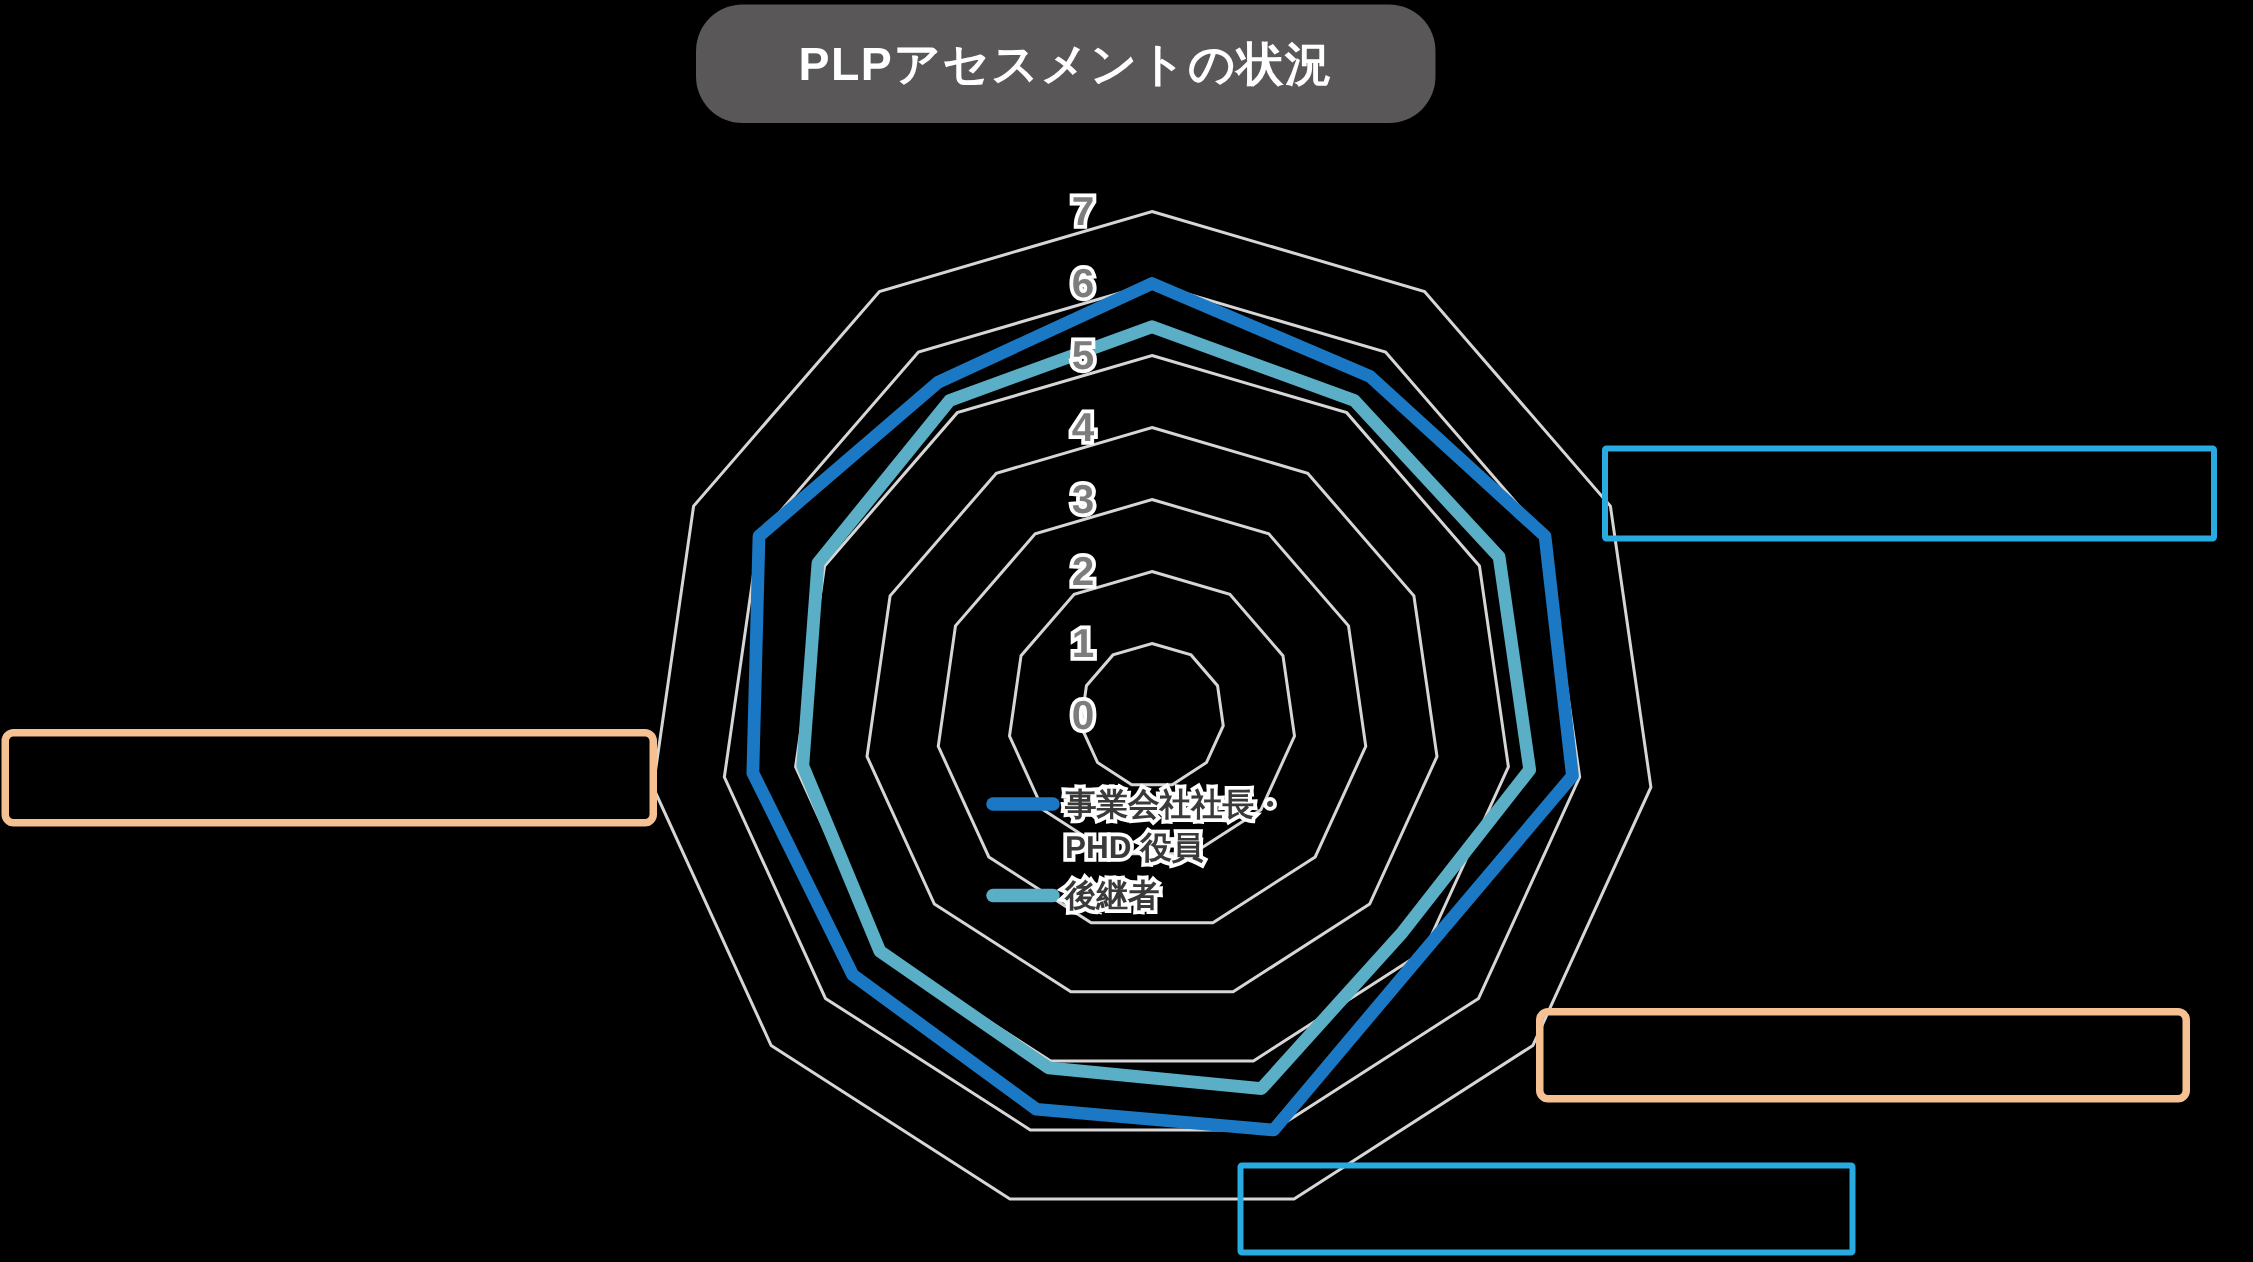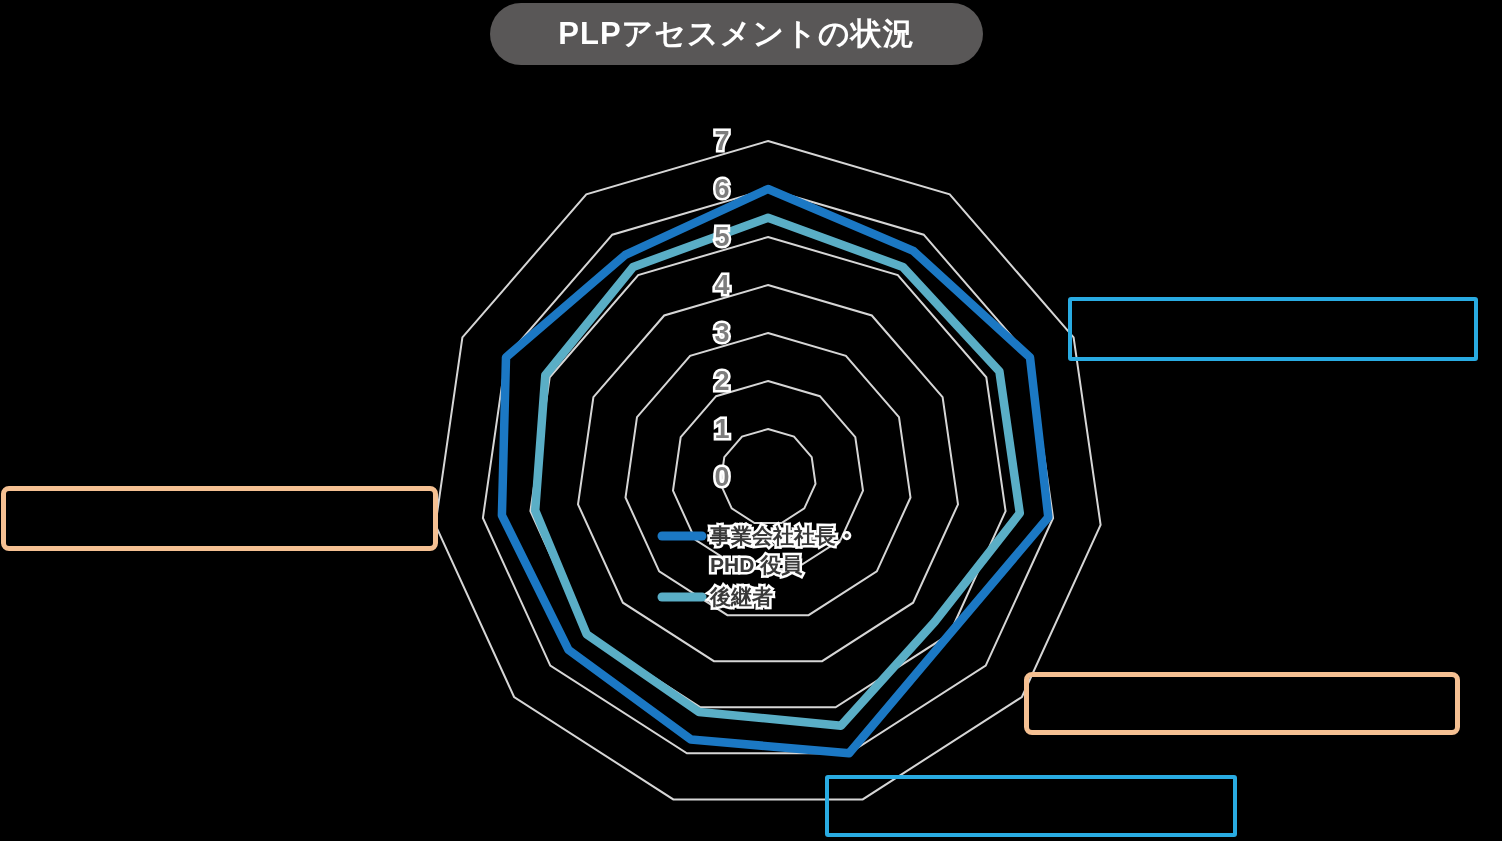--- a/index.html
+++ b/index.html
@@ -2,21 +2,21 @@
 <html><head>
 <meta charset="utf-8">
 <style>
   html,body{margin:0;padding:0;}
   body{
     width:1502px;height:841px;position:relative;overflow:hidden;
     background:#000000;
     font-family:"Liberation Sans", sans-serif;
   }
   .title-pill{
-    position:absolute;left:490px;top:3px;width:493px;height:62px;
+    position:absolute;left:464px;top:3px;width:493px;height:79px;
     border-radius:31px;display:flex;align-items:center;justify-content:center;
     font-size:31px;font-weight:bold;letter-spacing:1px;
   }
   .chart-svg{position:absolute;left:0;top:0;}
   .callout{position:absolute;border-style:solid;background:transparent;}
   .callout.sharp{border-radius:3px;border-width:4px;}
   .callout.round{border-radius:8px;border-width:5px;}
   #co-right-top{left:1068px;top:297px;width:402px;height:56px;}
   #co-left{left:1px;top:486px;width:427px;height:55px;}
   #co-right-bottom{left:1024px;top:672px;width:426px;height:53px;}

